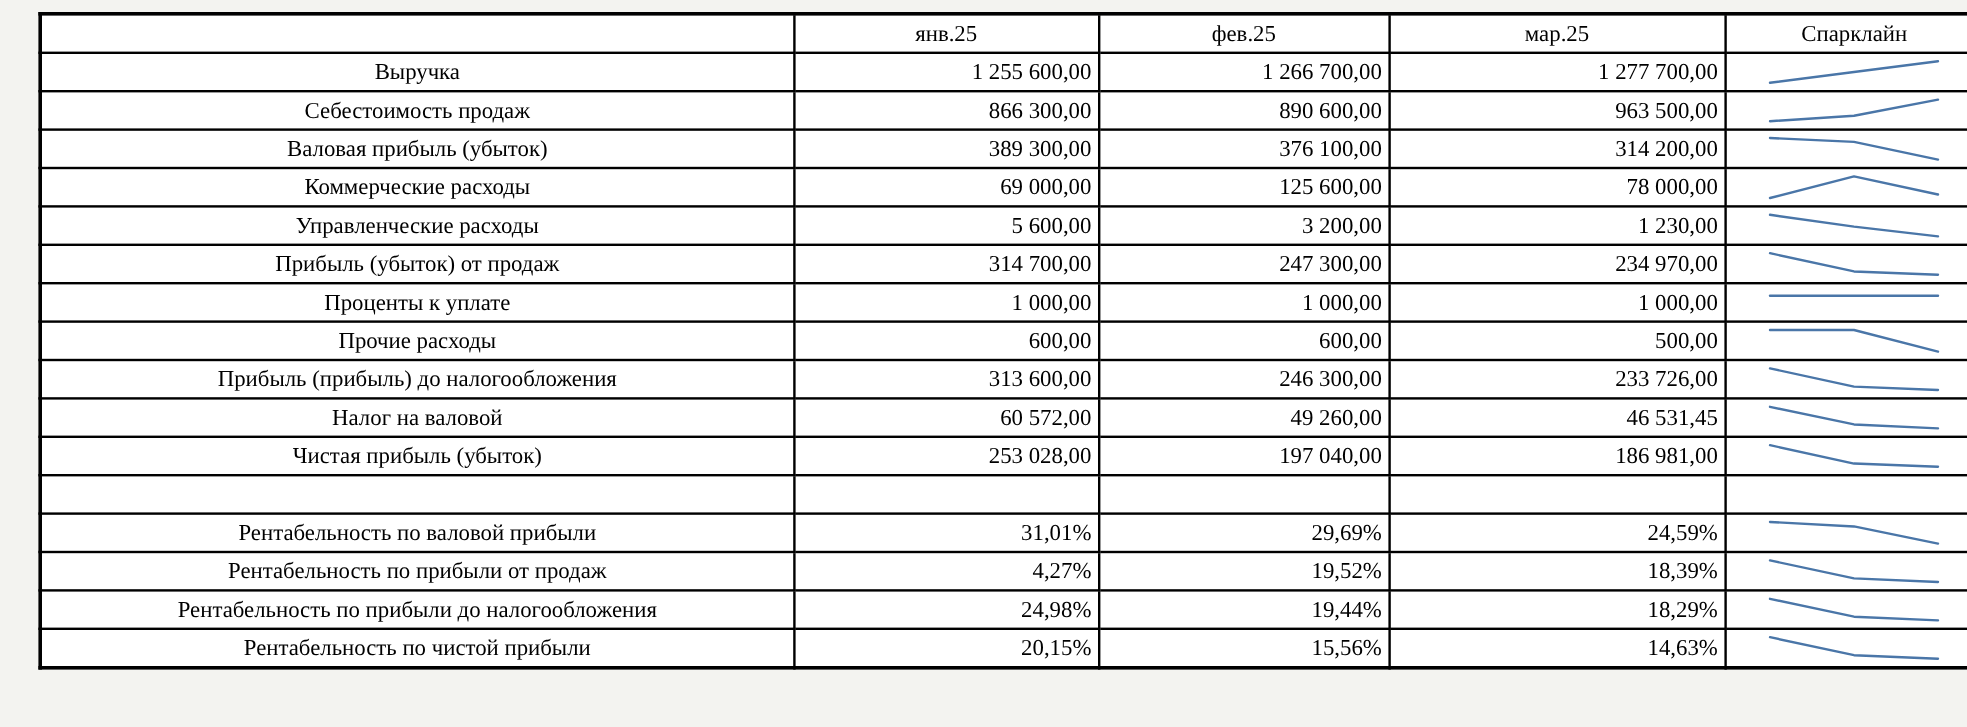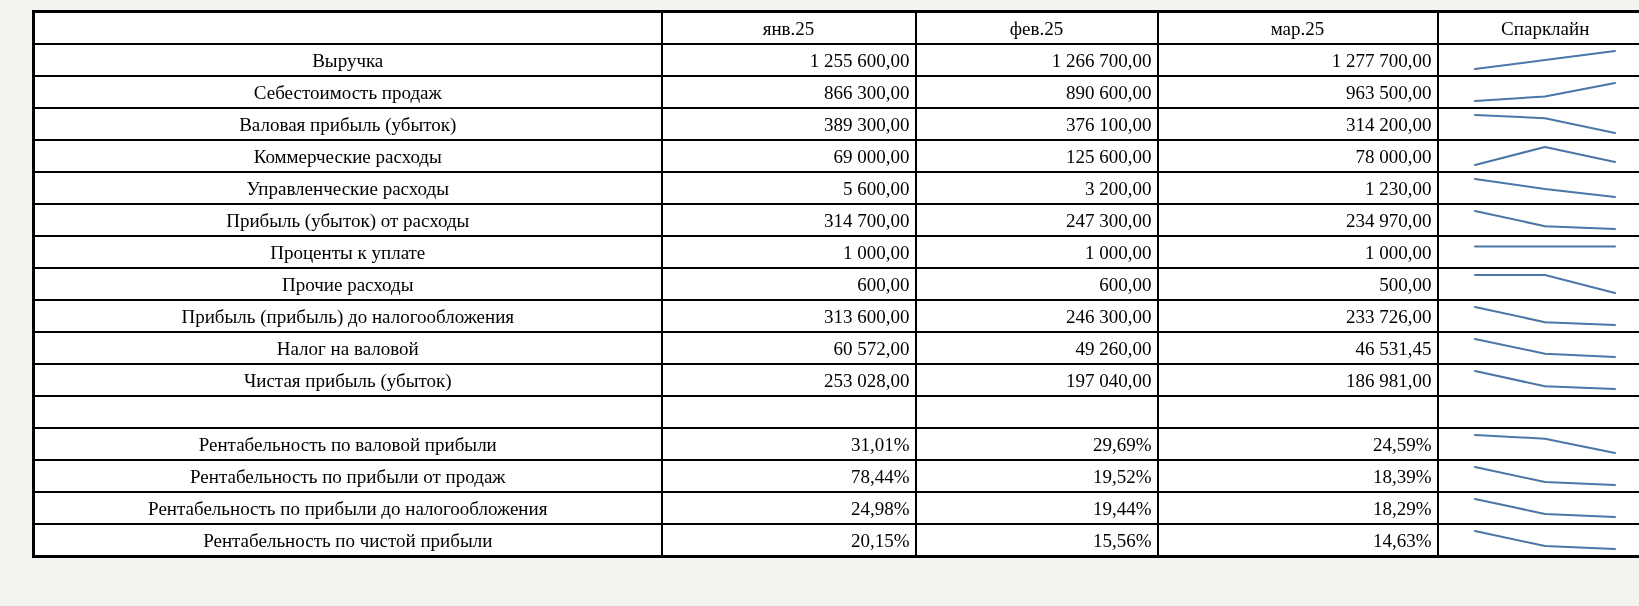--- a/index.html
+++ b/index.html
@@ -110,21 +110,21 @@
       <tr>
         <td class="label">Управленческие расходы</td>
         <td class="num">5 600,00</td>
         <td class="num">3 200,00</td>
         <td class="num">1 230,00</td>
         <td class="spark"><span class="sparkwrap"><svg width="150" height="28" viewBox="0 0 150 28">
                 <polyline points="5.0,5.0 75.0,14.9 145.0,23.0" fill="none" stroke="#4a76a8" stroke-width="2" stroke-linejoin="round" stroke-linecap="round"></polyline>
               </svg></span></td>
       </tr>
       <tr>
-        <td class="label">Прибыль (убыток) от расходы</td>
+        <td class="label">Прибыль (убыток) от продаж</td>
         <td class="num">314 700,00</td>
         <td class="num">247 300,00</td>
         <td class="num">234 970,00</td>
         <td class="spark"><span class="sparkwrap"><svg width="150" height="28" viewBox="0 0 150 28">
                 <polyline points="5.0,5.0 75.0,20.2 145.0,23.0" fill="none" stroke="#4a76a8" stroke-width="2" stroke-linejoin="round" stroke-linecap="round"></polyline>
               </svg></span></td>
       </tr>
       <tr>
         <td class="label">Проценты к уплате</td>
         <td class="num">1 000,00</td>
@@ -181,21 +181,21 @@
         <td class="label">Рентабельность по валовой прибыли</td>
         <td class="num">31,01%</td>
         <td class="num">29,69%</td>
         <td class="num">24,59%</td>
         <td class="spark"><span class="sparkwrap"><svg width="150" height="28" viewBox="0 0 150 28">
                 <polyline points="5.0,5.0 75.0,8.7 145.0,23.0" fill="none" stroke="#4a76a8" stroke-width="2" stroke-linejoin="round" stroke-linecap="round"></polyline>
               </svg></span></td>
       </tr>
       <tr>
         <td class="label">Рентабельность по прибыли от продаж</td>
-        <td class="num">78,44%</td>
+        <td class="num">4,27%</td>
         <td class="num">19,52%</td>
         <td class="num">18,39%</td>
         <td class="spark"><span class="sparkwrap"><svg width="150" height="28" viewBox="0 0 150 28">
                 <polyline points="5.0,5.0 75.0,20.0 145.0,23.0" fill="none" stroke="#4a76a8" stroke-width="2" stroke-linejoin="round" stroke-linecap="round"></polyline>
               </svg></span></td>
       </tr>
       <tr>
         <td class="label">Рентабельность по прибыли до налогообложения</td>
         <td class="num">24,98%</td>
         <td class="num">19,44%</td>

